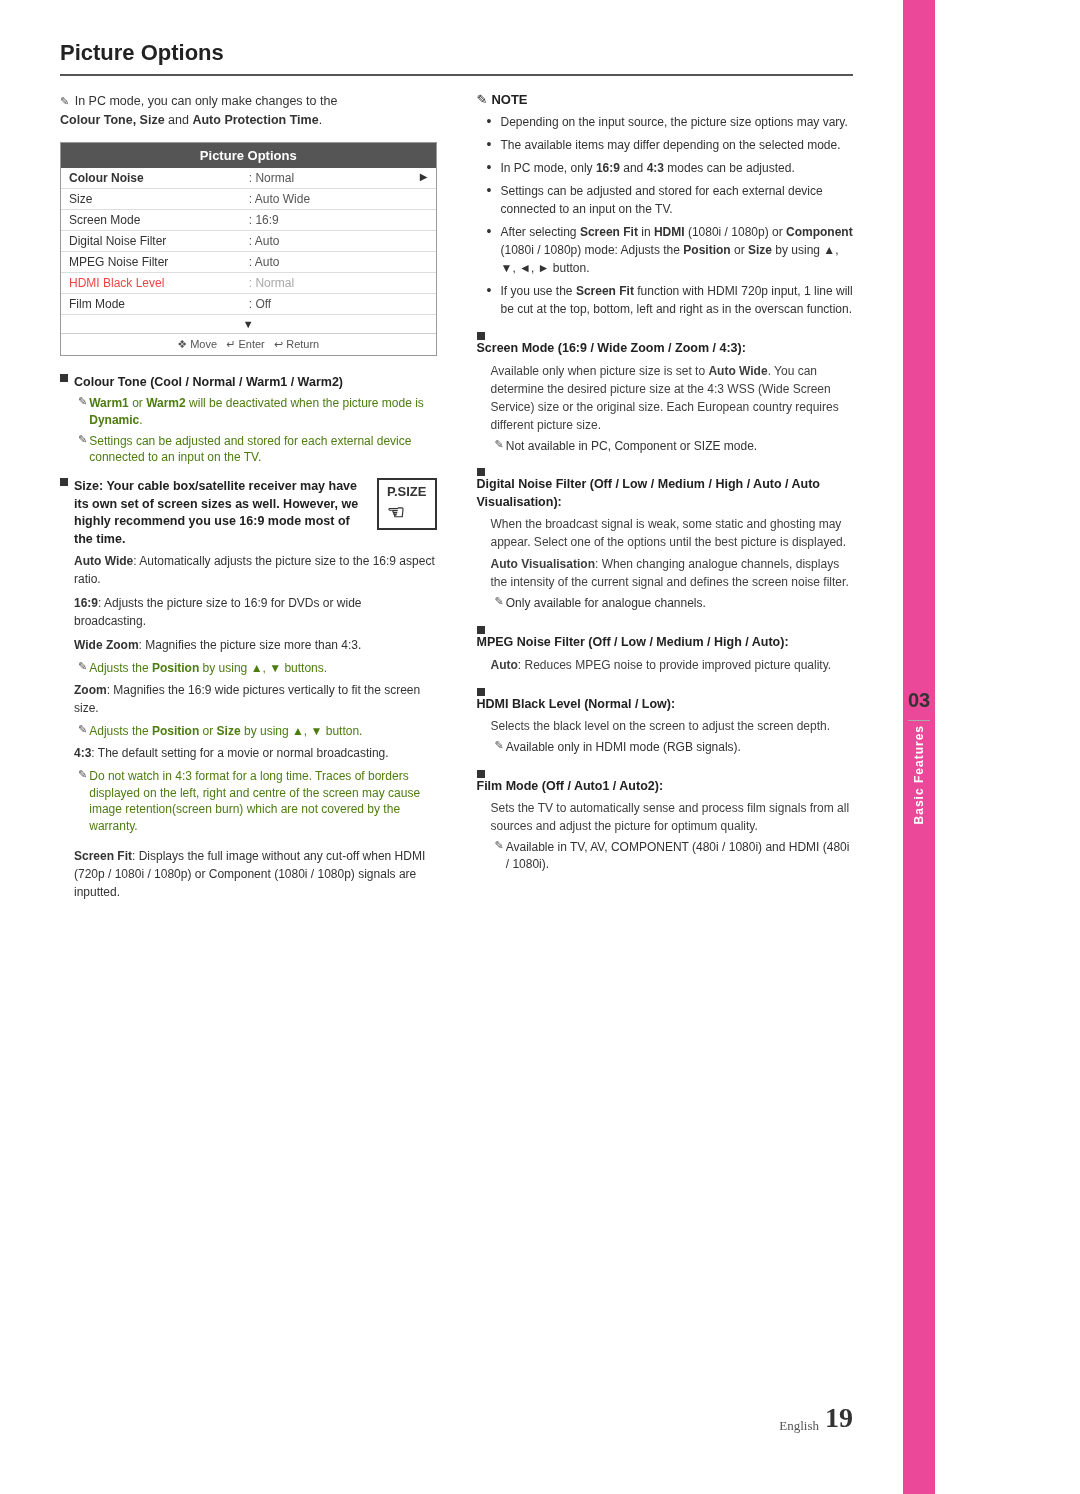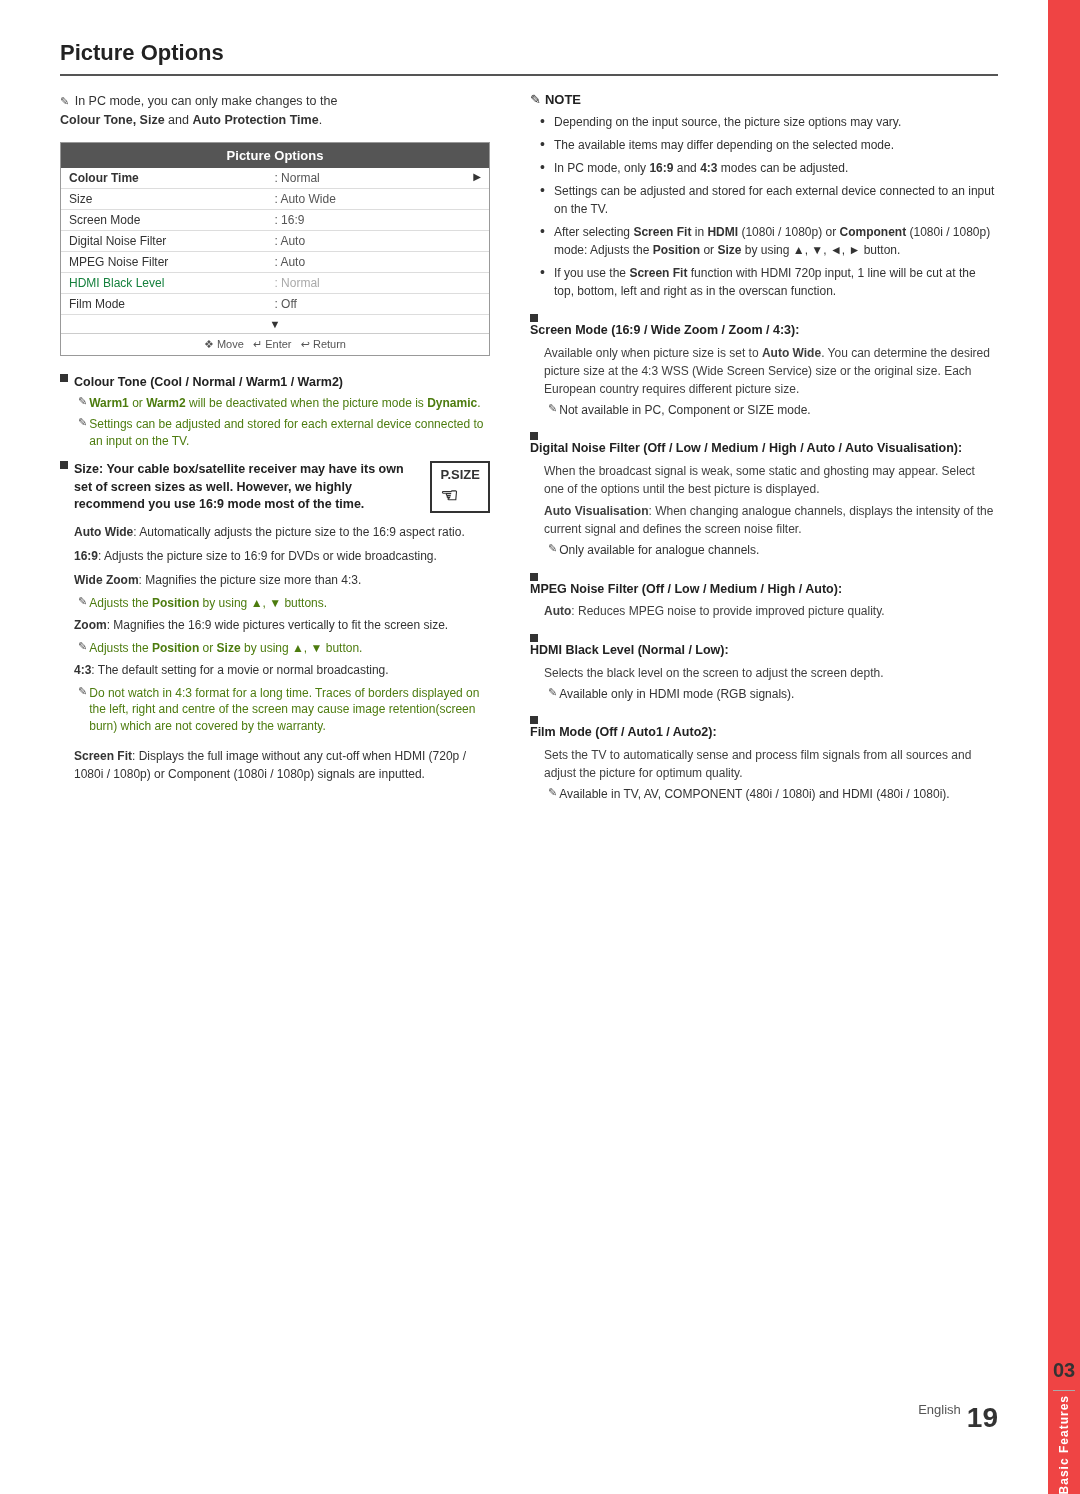--- a/index.html
+++ b/index.html
@@ -8,30 +8,30 @@
       min-height: 1494px;
       background: #fff;
       font-family: Arial, sans-serif;
       font-size: 13px;
       color: #222;
       position: relative;
     }
 
     .page-container {
       display: flex;
-      width: 1080px;
+      width: 935px;
       min-height: 1494px;
     }
 
     
     .sidebar-tab {
       width: 32px;
-      background: #ef4444;
-      display: flex;
-      align-items: flex-end;
+      background: #ec4899;
+      display: flex;
+      align-items: center;
       justify-content: center;
       flex-shrink: 0;
     }
 
     .sidebar-tab-text {
       writing-mode: vertical-rl;
       transform: rotate(180deg);
       color: #fff;
       font-size: 12px;
       font-weight: bold;
@@ -280,23 +280,24 @@
     }
 
     .note-text strong {
       font-weight: bold;
     }
 
     
     .page-footer {
       display: flex;
       justify-content: flex-end;
-      align-items: flex-start;
+      align-items: flex-end;
       margin-top: 30px;
       padding-top: 10px;
+      font-family: Liberation Serif, serif;
     }
 
     .footer-text {
       font-size: 13px;
       color: #555;
       margin-right: 6px;
     }
 
     .footer-number {
       font-size: 28px;
@@ -384,41 +385,41 @@
           <span class="pencil-icon">✎</span>
           <span>In PC mode, you can only make changes to the</span><br>
           <strong>Colour Tone, Size</strong> and <strong>Auto Protection Time</strong>.
         </p>
 
         <div class="picture-options-box">
           <div class="picture-options-header">Picture Options</div>
           <table class="options-table">
             <tbody>
                 <tr>
-              <td class="opt-name bold-label">Colour Time</td>
+              <td class="opt-name bold-label">Colour Noise</td>
               <td class="opt-value">: Normal &nbsp;&nbsp;<span class="arrow-right">▶</span></td>
             </tr>
             <tr>
               <td class="opt-name">Size</td>
               <td class="opt-value">: Auto Wide</td>
             </tr>
             <tr>
               <td class="opt-name">Screen Mode</td>
               <td class="opt-value">: 16:9</td>
             </tr>
             <tr>
               <td class="opt-name">Digital Noise Filter</td>
               <td class="opt-value">: Auto</td>
             </tr>
             <tr>
               <td class="opt-name">MPEG Noise Filter</td>
               <td class="opt-value">: Auto</td>
             </tr>
             <tr>
-              <td class="opt-name" style="color:#15803d;">HDMI Black Level</td>
+              <td class="opt-name" style="color:#ef4444;">HDMI Black Level</td>
               <td class="opt-value" style="color:#aaa;">: Normal</td>
             </tr>
             <tr>
               <td class="opt-name">Film Mode</td>
               <td class="opt-value">: Off</td>
             </tr>
             <tr class="table-arrow-row">
               <td colspan="2">▼</td>
             </tr>
             <tr class="table-footer-row">

